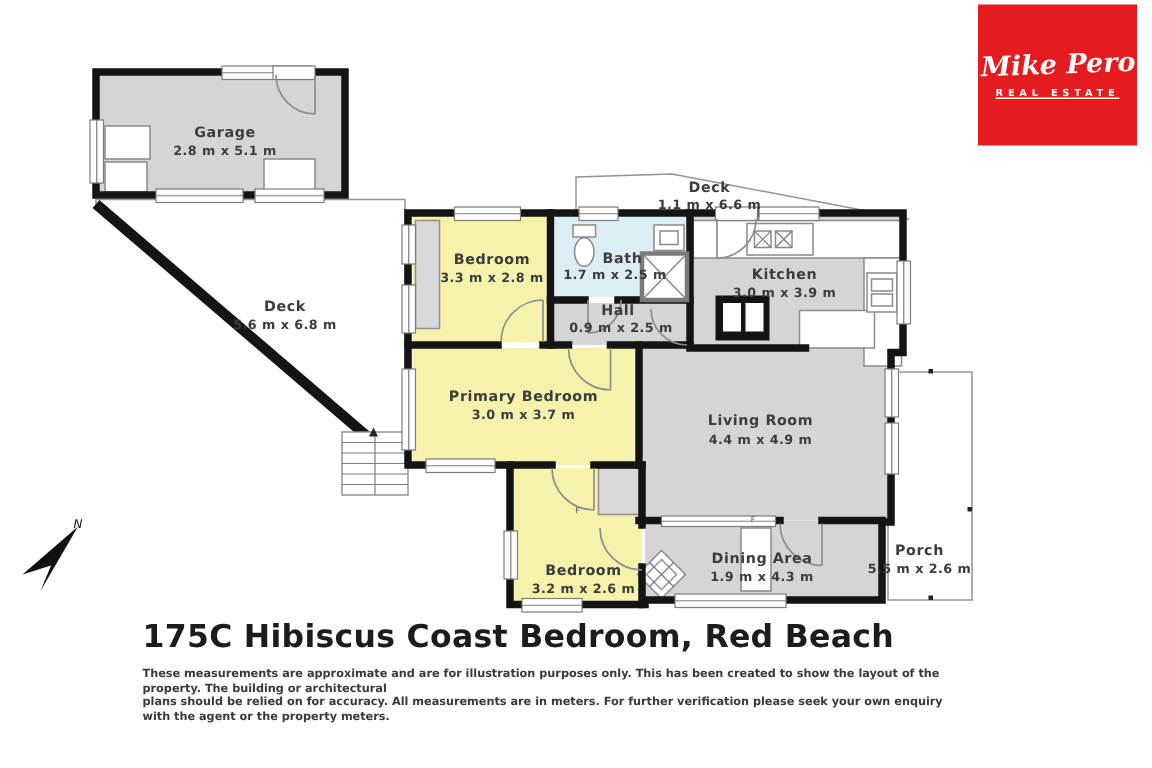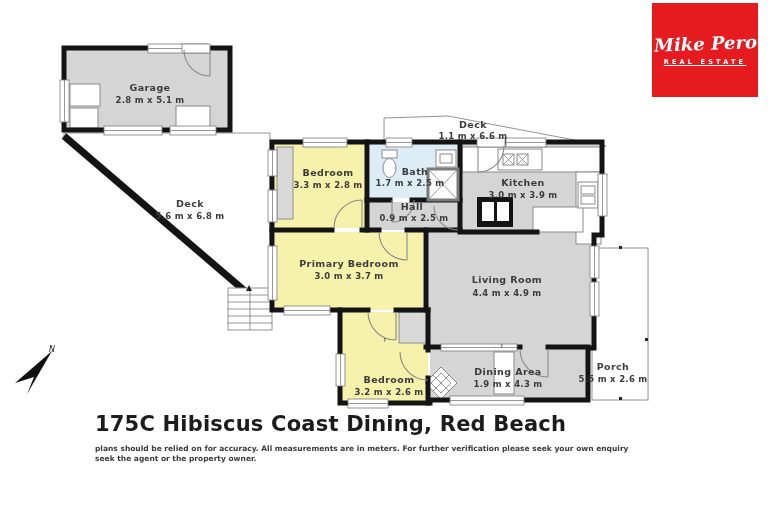--- a/index.html
+++ b/index.html
@@ -271,19 +271,20 @@
       <polygon points="52,351 15,383 34,377 27,394" fill="#111"></polygon>
       <text class="compass-n" x="49" y="352">N</text>
     </g>
   </svg>
 
   <div id="logo">
     <div class="script">Mike Pero</div>
     <div class="sub">REAL ESTATE</div>
   </div>
 
-  <div id="title">175C Hibiscus Coast Dining, Red Beach</div>
+  <div id="title">175C Hibiscus Coast Bedroom, Red Beach</div>
 
   <div id="disclaimer">
-    <div>plans should be relied on for accuracy. All measurements are in meters. For further verification please seek your own enquiry seek the agent or the property owner.</div>
+    <div>These measurements are approximate and are for illustration purposes only. This has been created to show the layout of the property. The building or architectural</div>
+    <div>plans should be relied on for accuracy. All measurements are in meters. For further verification please seek your own enquiry with the agent or the property meters.</div>
   </div>
 
 </div>
 
 </body></html>

